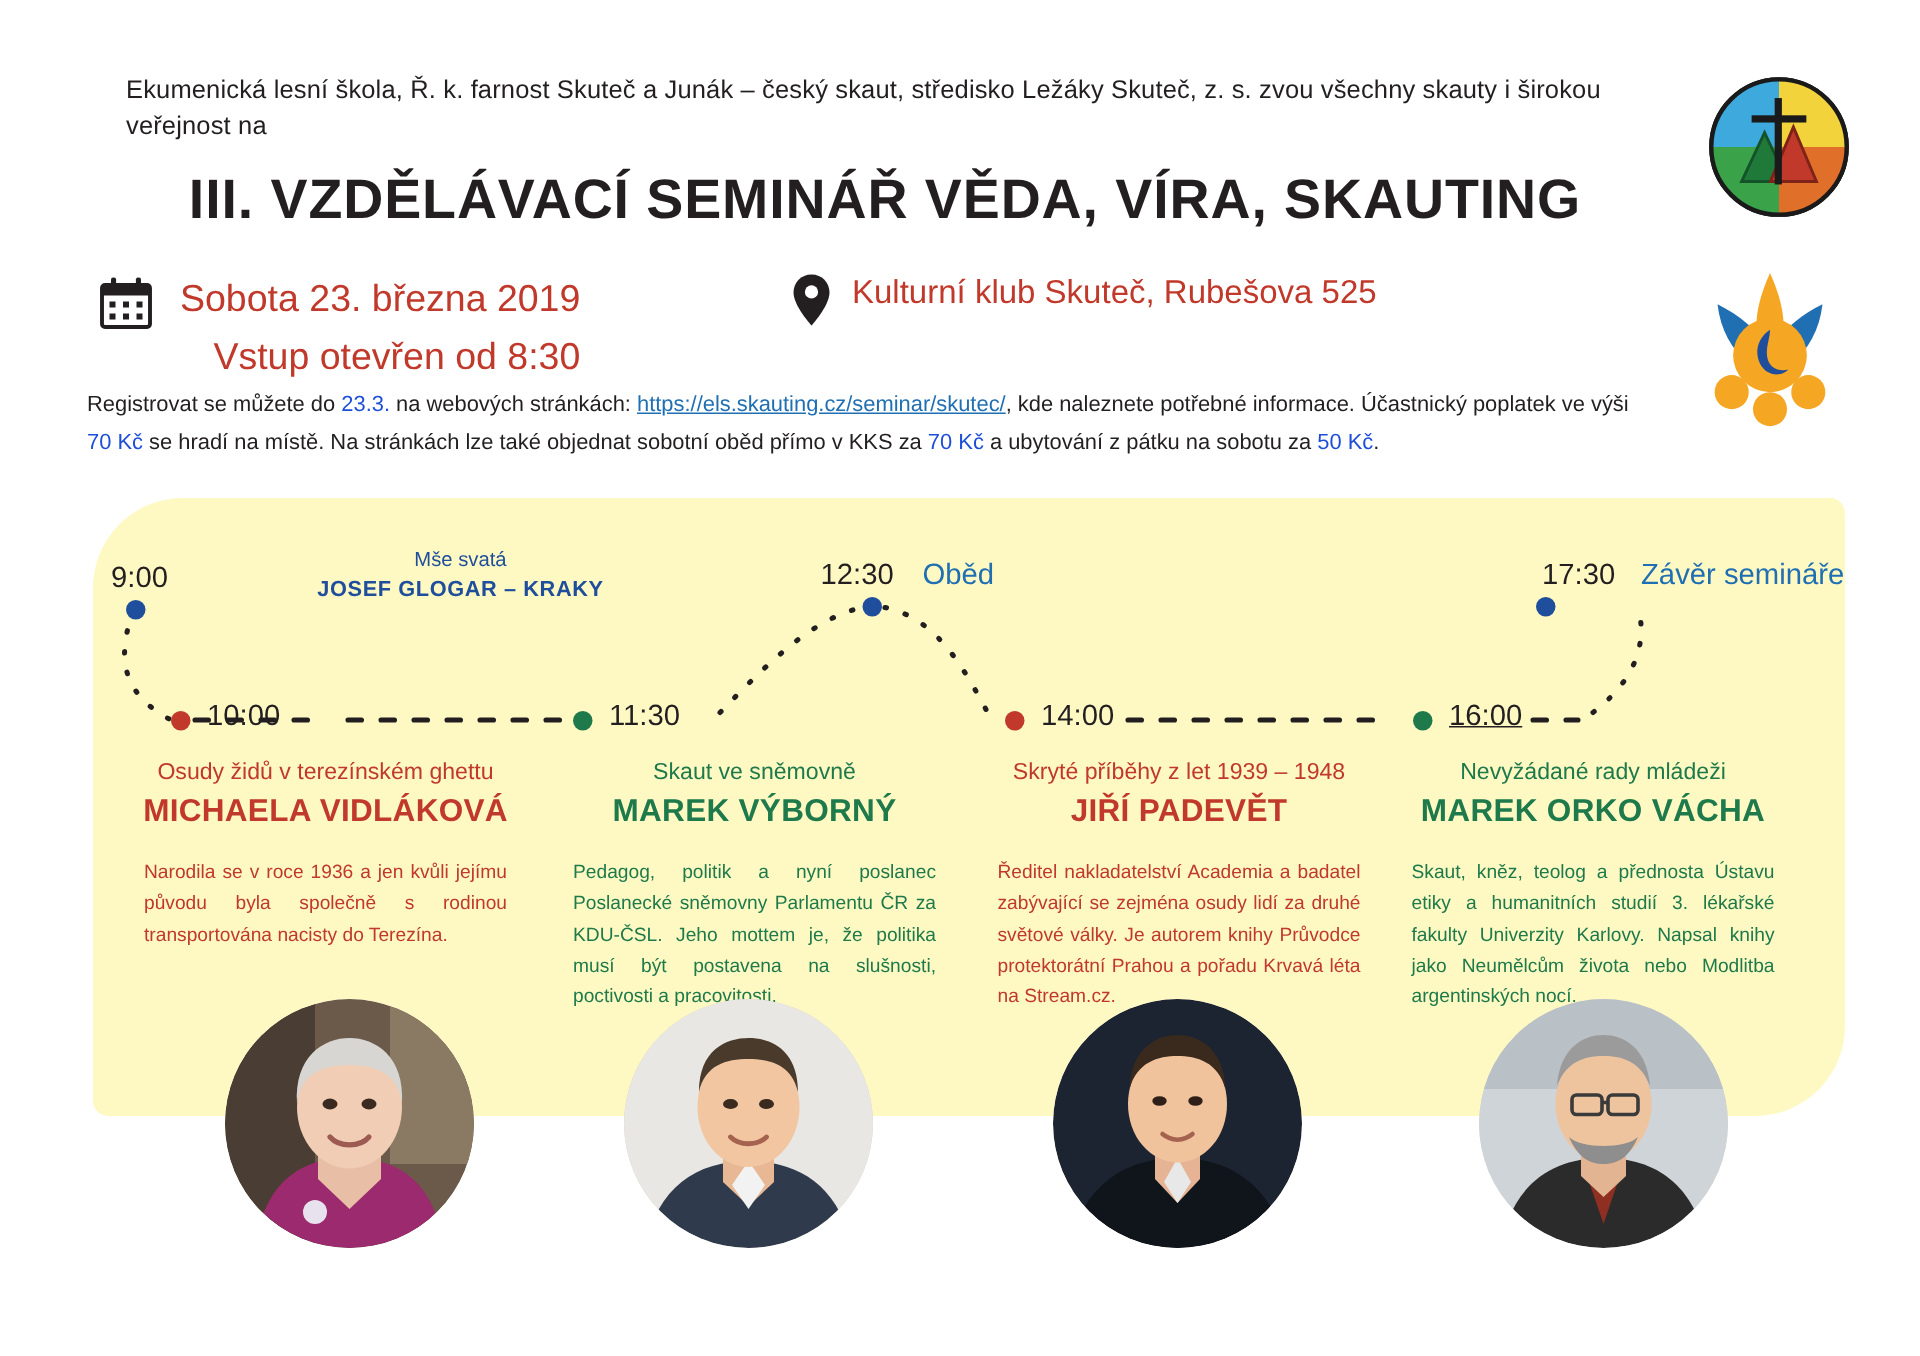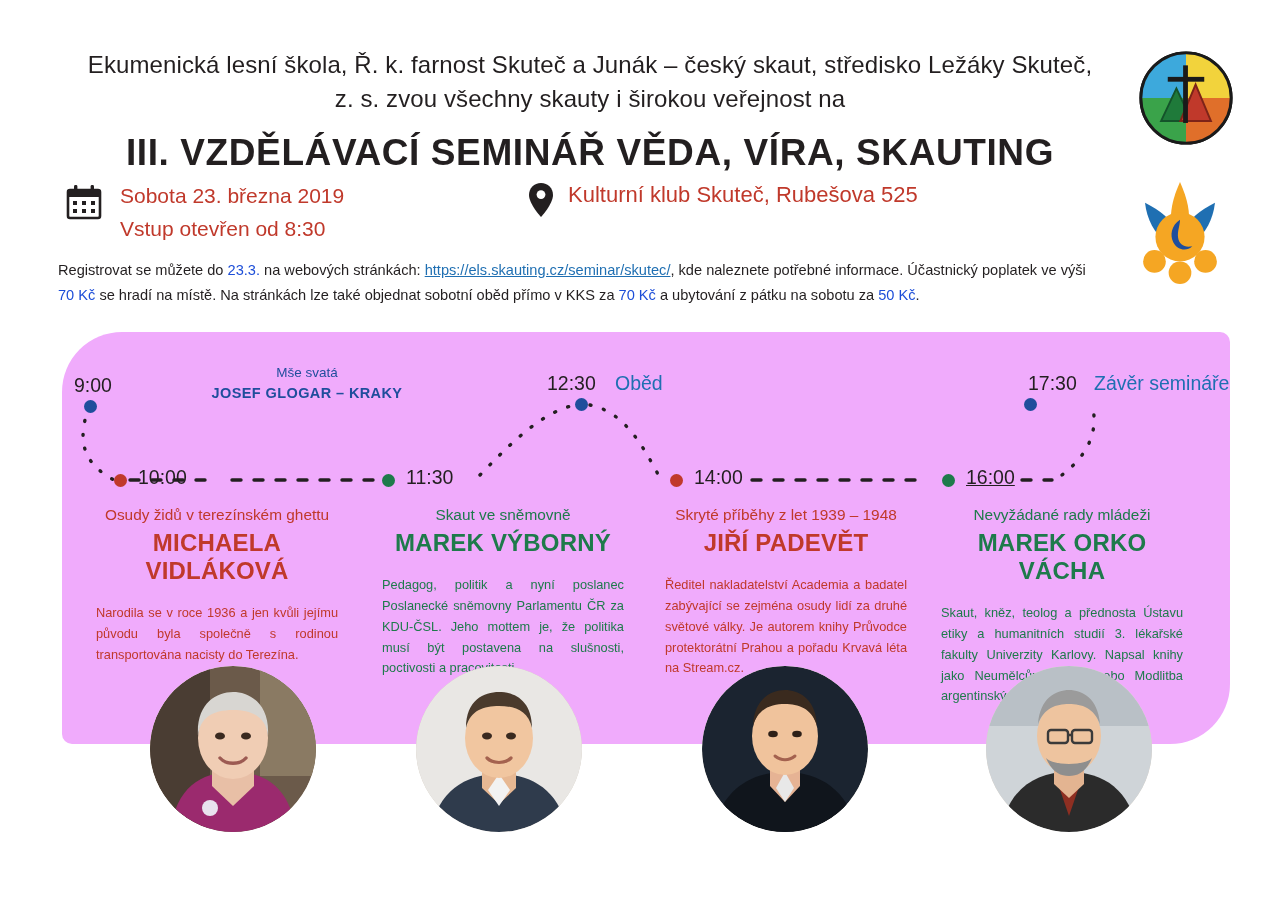--- a/index.html
+++ b/index.html
@@ -15,22 +15,22 @@
   }
 
   
   .header-block {
     position: absolute;
     left: 60px;
     top: 48px;
     width: 1060px;
   }
   .org-line {
-    text-align: center;
-    font-size: 24px;
+    text-align: left;
+    font-size: 17px;
     line-height: 1.42;
     color: #231f20;
     letter-spacing: 0.1px;
     padding: 0 24px;
   }
   .main-title {
     margin-top: 16px;
     text-align: center;
     font-size: 37px;
     font-weight: bold;
@@ -67,22 +67,23 @@
     left: 4px;
     top: 6px;
     width: 36px;
     height: 36px;
   }
   .date-lines {
     position: absolute;
     left: 58px;
     top: 2px;
     color: #c0392b;
-    font-size: 21px;
+    font-size: 25px;
     line-height: 1.55;
+    text-align: right;
   }
   .pin-icon {
     position: absolute;
     left: 466px;
     top: 4px;
     width: 26px;
     height: 36px;
   }
   .venue {
     position: absolute;
@@ -108,21 +109,21 @@
   }
   .hl { color: #1d4ed8; }
 
   
   .panel {
     position: absolute;
     left: 62px;
     top: 332px;
     width: 1168px;
     height: 412px;
-    background: #f0abfc;
+    background: #fef9c3;
     border-radius: 60px 10px 60px 10px;
   }
 
   
   .tl {
     position: absolute;
     left: 0; top: 0; right: 0; bottom: 0;
     pointer-events: none;
   }
 
@@ -160,21 +161,21 @@
     width: 250px;
     top: 505px;
     text-align: center;
   }
   .talk .topic {
     font-size: 15.4px;
     line-height: 1.3;
   }
   .talk .speaker {
     font-weight: bold;
-    font-size: 24px;
+    font-size: 21px;
     margin-top: 4px;
     letter-spacing: 0.2px;
   }
   .talk .bio {
     margin-top: 18px;
     font-size: 12.8px;
     line-height: 1.63;
     text-align: justify;
     text-align-last: left;
     padding: 0 4px;

